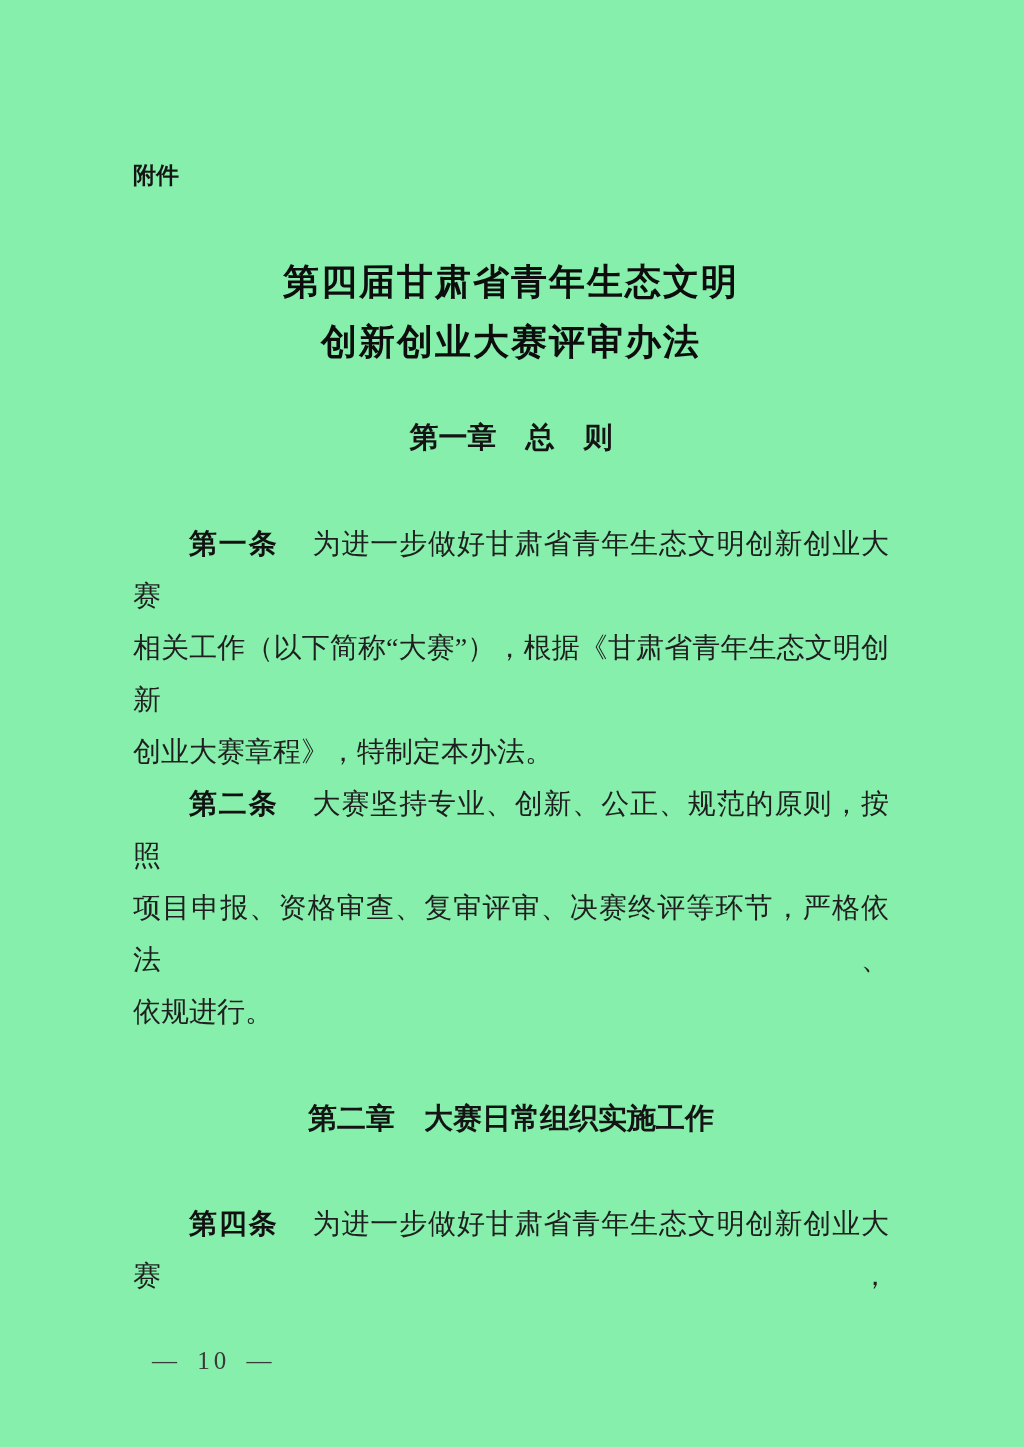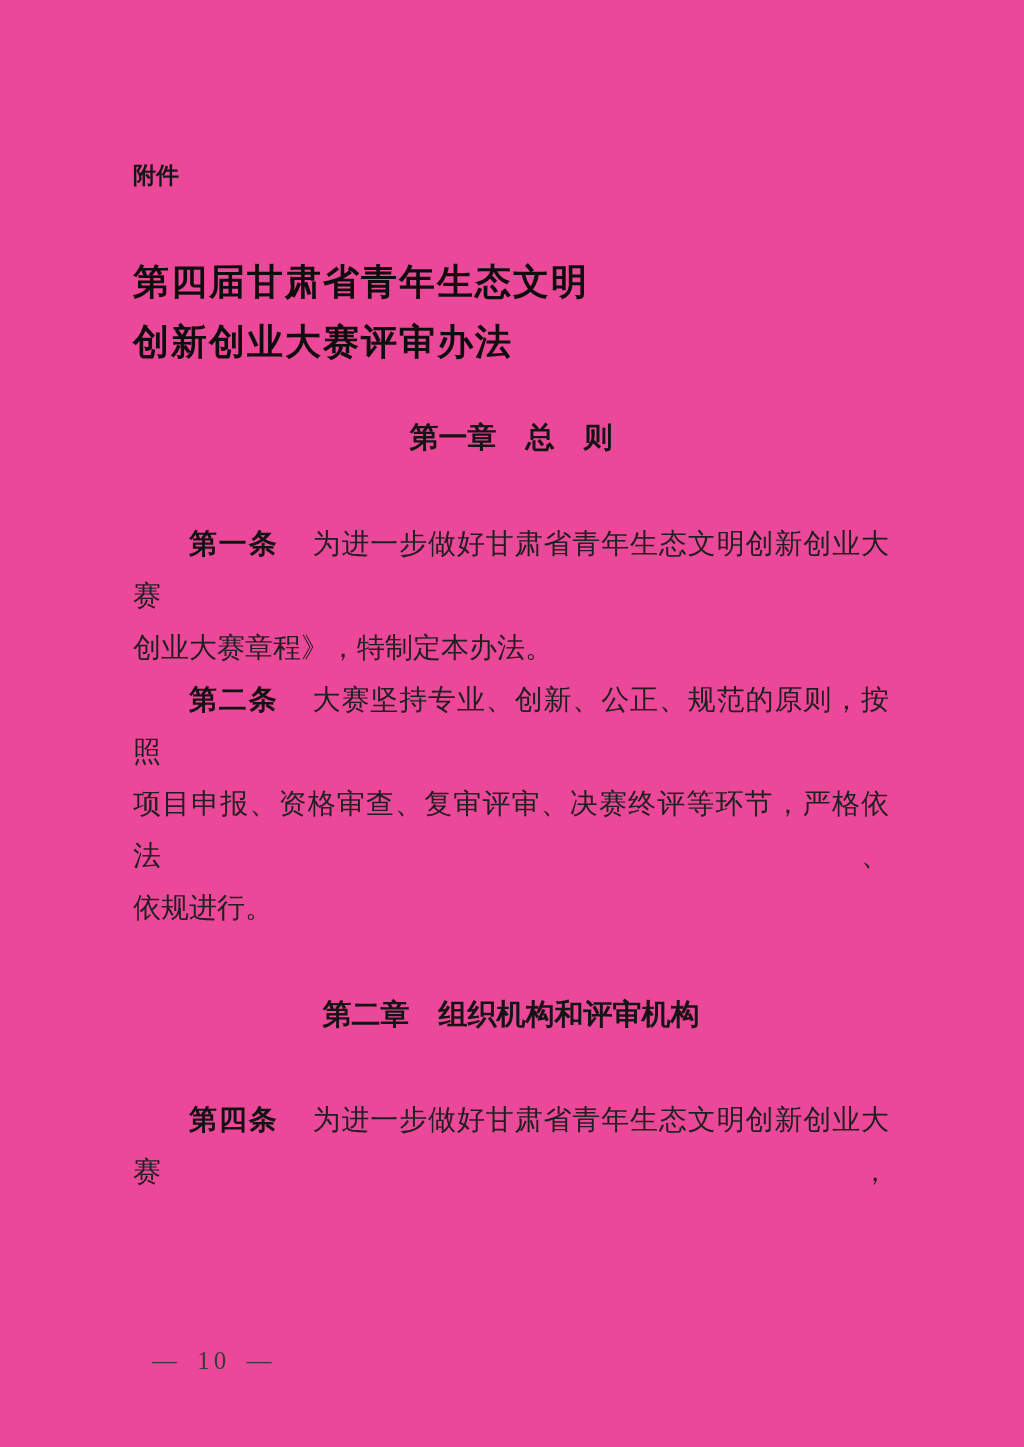--- a/index.html
+++ b/index.html
@@ -1,32 +1,33 @@
 <!DOCTYPE html>
 <html><head>
 <meta charset="utf-8">
 <style>
   html,body{margin:0;padding:0;background:#ffffff;}
   .page{
     position:relative;
     width:1024px;height:1447px;
-    background:#ec4899;
+    background:#86efac;
     color:#1c1c1c;
     font-family:"Liberation Serif","DejaVu Serif",serif;
     overflow:hidden;
   }
   .content{position:absolute;left:133px;right:135px;top:0;}
   .attachment{
     margin:0;padding-top:160px;
     font-family:"Liberation Sans","DejaVu Sans",sans-serif;
     font-size:23px;line-height:30px;font-weight:600;
     color:#151515;
   }
   .doc-title{
     margin:62px 0 0 0;
+    text-align:center;
     font-size:36px;line-height:60px;
     font-weight:bold;letter-spacing:2px;color:#0d0d0d;
   }
   .chapter-heading{
     margin:45px 0 0 0;
     text-align:center;
     font-family:"Liberation Sans","DejaVu Sans",sans-serif;
     font-size:29px;line-height:40px;font-weight:bold;color:#141414;
   }
   .chapter-heading.second{margin-top:60px;}
@@ -64,34 +65,35 @@
     </h1>
 
     <h2 class="chapter-heading">第一章　总　则</h2>
 
     <div class="body-section">
 
       <div class="paragraph">
         <div class="line full first">
           <span class="lead">第一条</span><span>为进一步做好甘肃省青年生态文明创新创业大赛</span>
         </div>
+        <div class="line full">相关工作（以下简称“大赛”），根据《甘肃省青年生态文明创新</div>
         <div class="line">创业大赛章程》，特制定本办法。</div>
       </div>
 
       <div class="paragraph">
         <div class="line full first">
           <span class="lead">第二条</span><span>大赛坚持专业、创新、公正、规范的原则，按照</span>
         </div>
         <div class="line full">项目申报、资格审查、复审评审、决赛终评等环节，严格依法、</div>
         <div class="line">依规进行。</div>
       </div>
 
     </div>
 
-    <h2 class="chapter-heading second">第二章　组织机构和评审机构</h2>
+    <h2 class="chapter-heading second">第二章　大赛日常组织实施工作</h2>
 
     <div class="body-section second">
 
 
       <div class="paragraph">
         <div class="line full first">
           <span class="lead">第四条</span><span>为进一步做好甘肃省青年生态文明创新创业大赛，</span>
         </div>
 
       </div>

